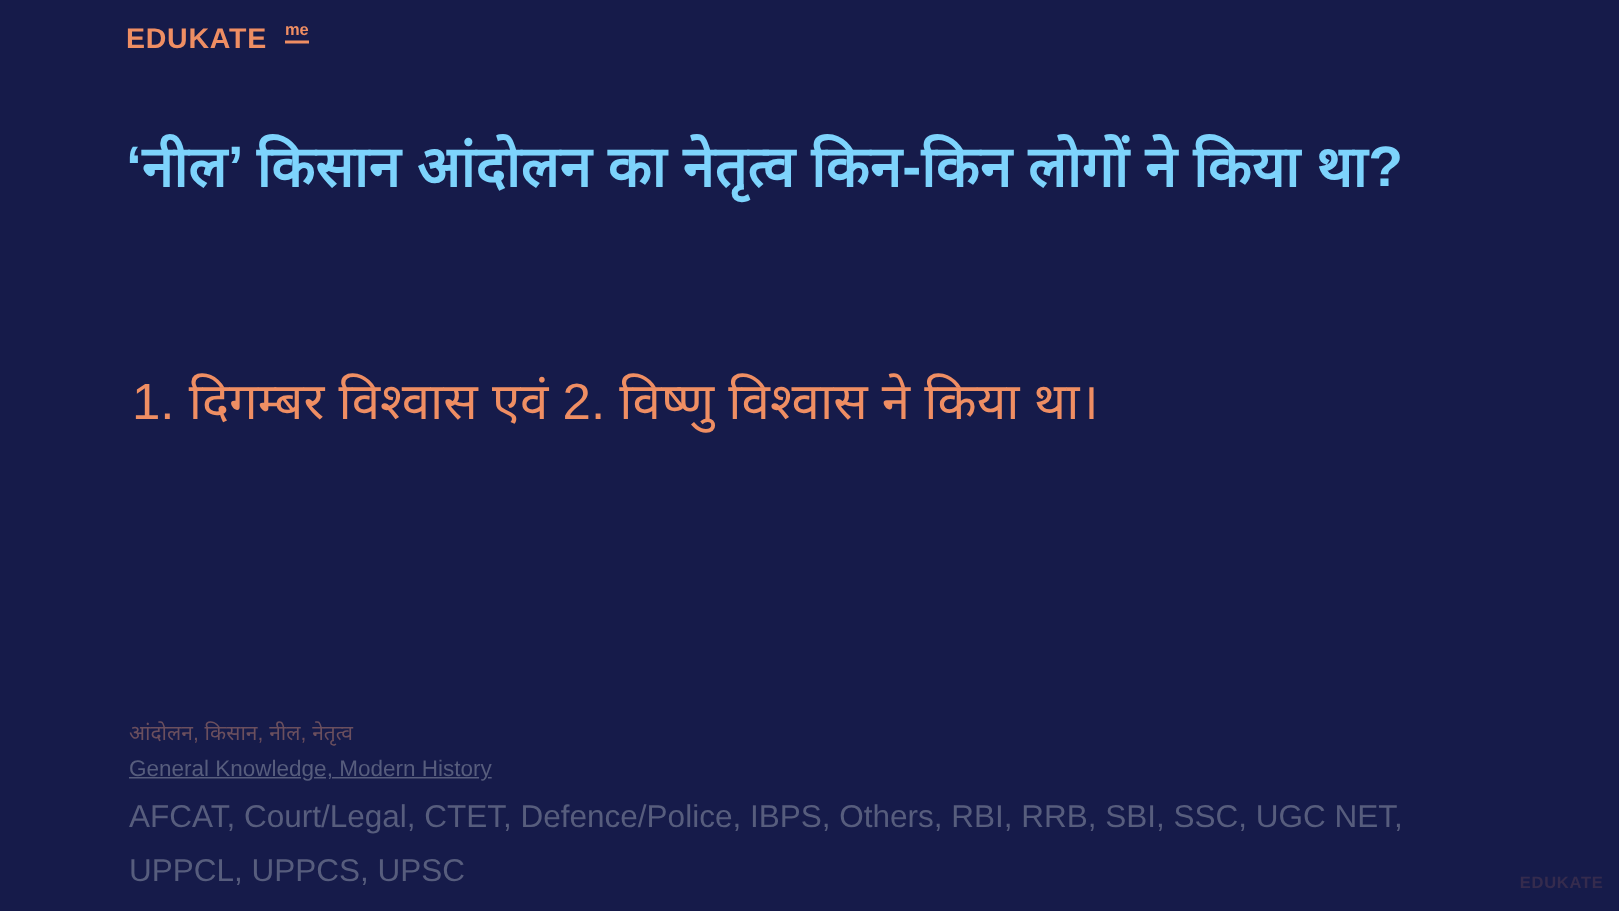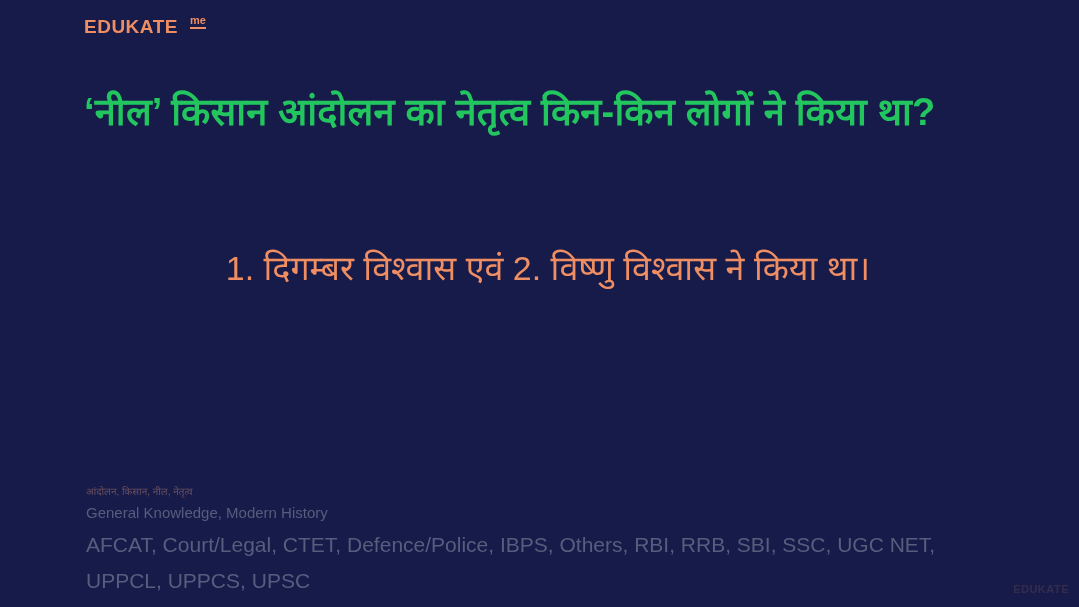--- a/index.html
+++ b/index.html
@@ -57,60 +57,60 @@
     height: 2px;
     background: #ef8e63;
   }
 
   
   .question {
     position: absolute;
     left: 84px;
     top: 86px;
     width: 910px;
-    color: #22c55e;
+    color: #7dd3fc;
     font-family: "Liberation Sans", "DejaVu Sans", sans-serif;
     font-weight: bold;
     font-size: 38px;
     line-height: 1.42;
     letter-spacing: 0.2px;
   }
 
   
   .answer {
     position: absolute;
     left: 88px;
     top: 246px;
     width: 920px;
     color: #ef8e63;
     font-family: "Liberation Sans", "DejaVu Sans", sans-serif;
     font-weight: normal;
     font-size: 34px;
     line-height: 1.35;
-    text-align: center;
   }
 
   
   .footer {
     position: absolute;
     left: 86px;
     bottom: 7px;
     width: 900px;
   }
   .meta-tags {
     color: #6b4f5e;
-    font-size: 10px;
+    font-size: 14px;
     line-height: 1.75;
     font-family: "Liberation Sans", "DejaVu Sans", sans-serif;
   }
   .meta-subjects {
     color: #575d7d;
     font-size: 15px;
     line-height: 1.75;
     font-family: "Liberation Sans", "DejaVu Sans", sans-serif;
+    text-decoration: underline;
   }
   .meta-exams {
     color: #575d7d;
     font-size: 21px;
     line-height: 1.75;
     font-family: "Liberation Sans", "DejaVu Sans", sans-serif;
   }
 
   
   .watermark {

